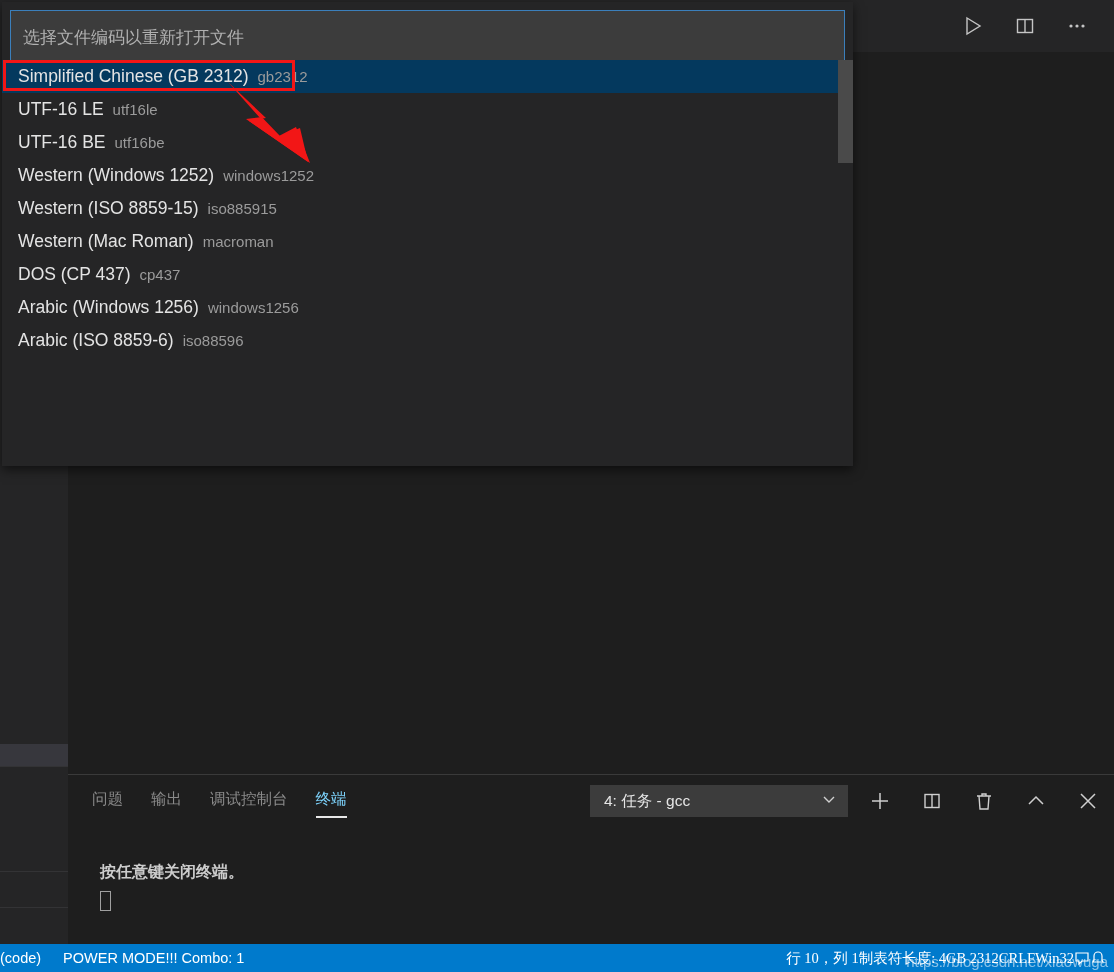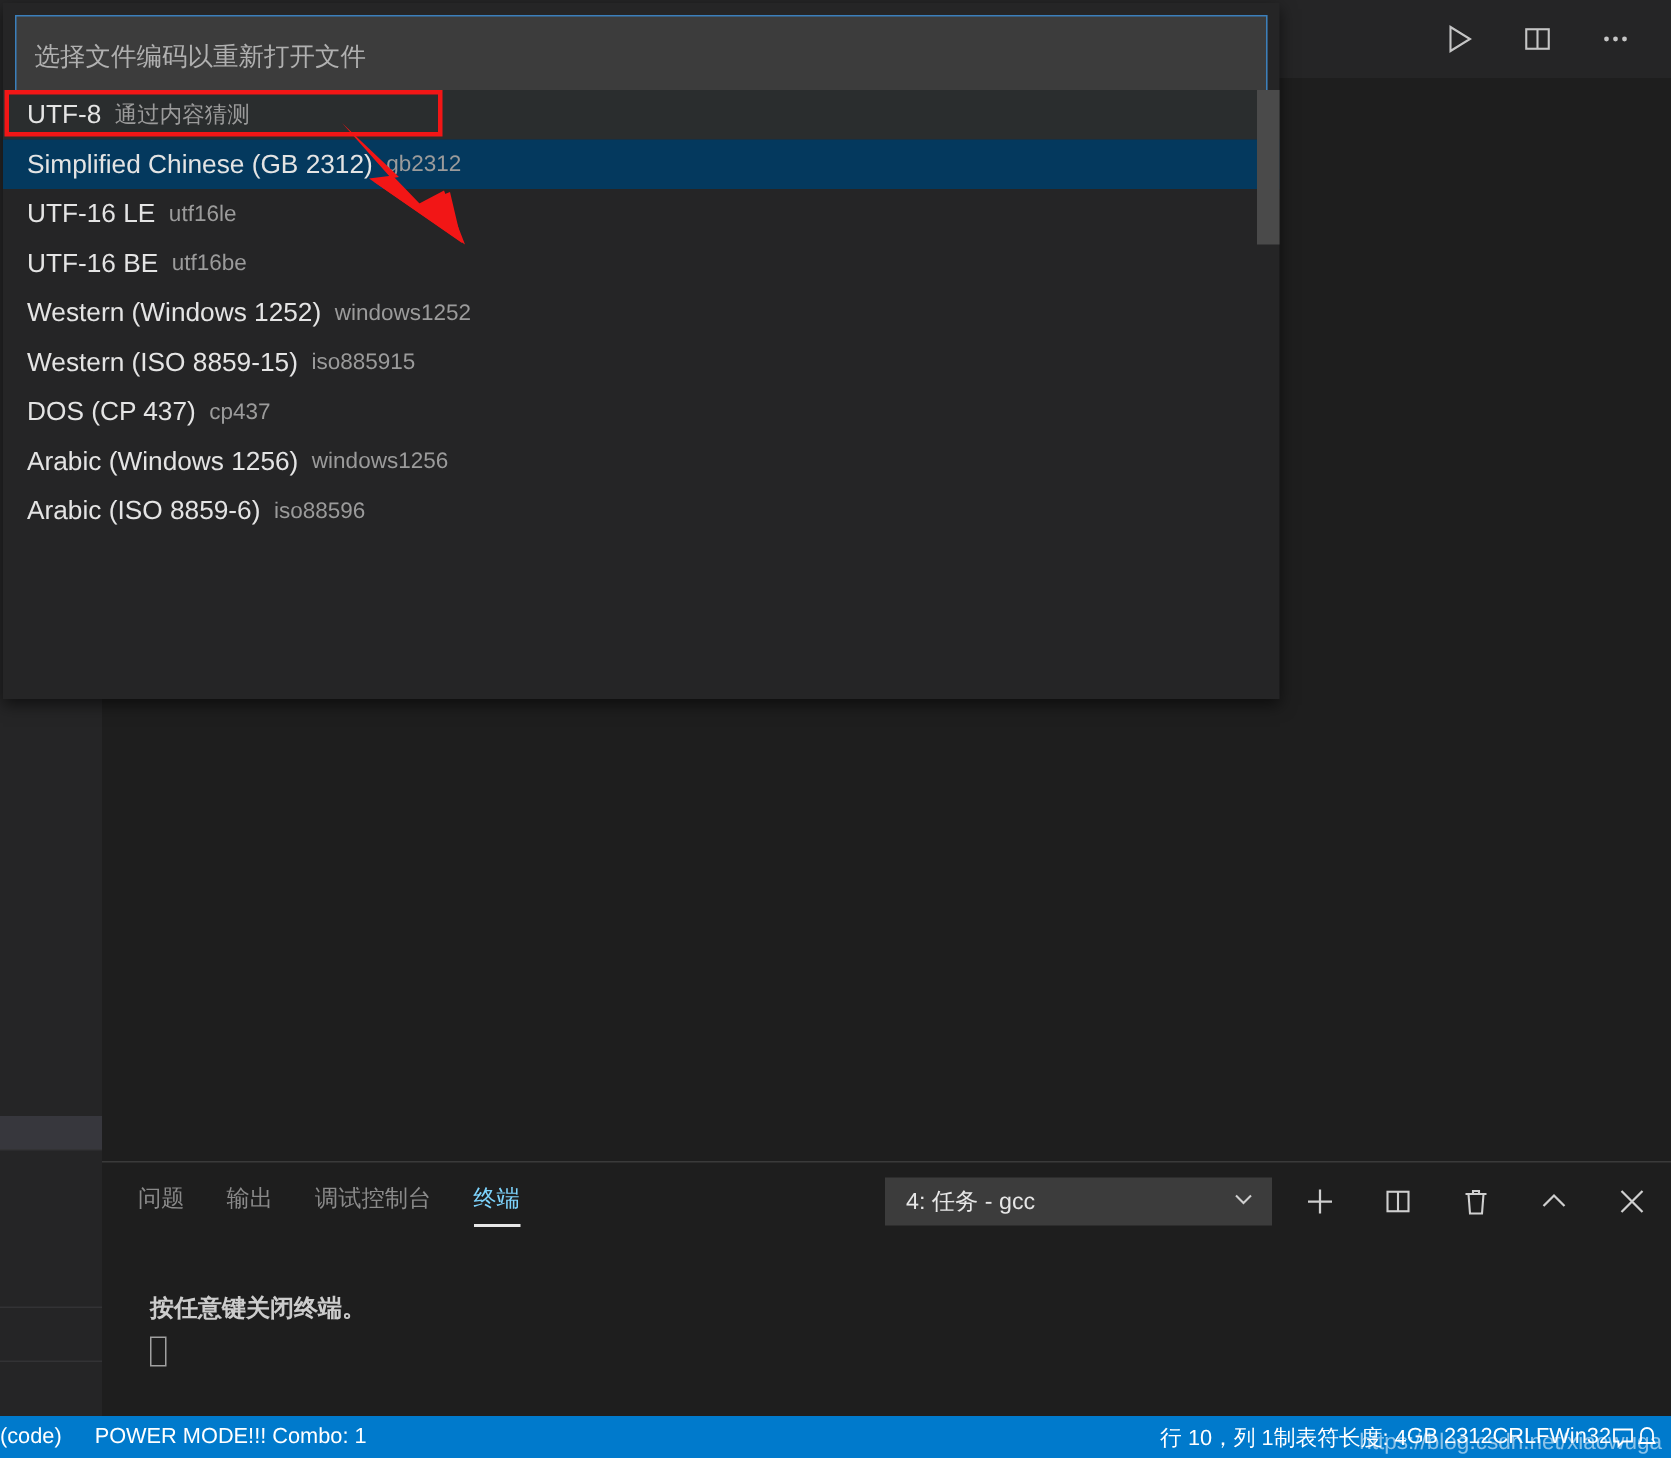--- a/index.html
+++ b/index.html
@@ -109,21 +109,21 @@
     border: 1px solid #a0a0a0; vertical-align: -4px;
   }
 
   
   .status {
     position: absolute; left: 0; bottom: 0; width: 1114px; height: 28px;
     background: #007acc; color: #ffffff; font-size: 14.5px;
     display: flex; align-items: center;
   }
   .st-left { display: flex; align-items: center; gap: 22px; padding-left: 0; }
-  .st-right { position: absolute; right: 0; display: flex; align-items: center; padding-right: 8px; }
+  .st-right { position: absolute; right: 0; display: flex; align-items: center; padding-right: 8px; font-family: Liberation Serif, serif; }
   .st-item { white-space: nowrap; }
   .st-icon { display: inline-flex; align-items: center; justify-content: center; }
 
   
   .quickpick {
     position: absolute; left: 2px; top: 2px; width: 851px; height: 464px;
     background: #252526; box-shadow: 0 4px 10px rgba(0,0,0,0.55);
   }
   .qp-inputwrap { position: absolute; left: 8px; top: 8px; right: 8px; height: 44px; }
   .qp-input {
@@ -323,43 +323,43 @@
         </span>
       </div>
   </div>
   <div class="watermark">https://blog.csdn.net/xiaowuga</div>
 
   <div class="quickpick">
     <div class="qp-inputwrap">
       <input class="qp-input" type="text" placeholder="选择文件编码以重新打开文件" value="" style="">
     </div>
     <div class="qp-list" id="qp-list">
-        <div class="qp-row hover">
-          <span class="qp-label">UTF-8</span>
-          <span class="qp-desc">通过内容猜测</span>
-        </div>
         <div class="qp-row active">
           <span class="qp-label">Simplified Chinese (GB 2312)</span>
           <span class="qp-desc">gb2312</span>
         </div>
         <div class="qp-row">
           <span class="qp-label">UTF-16 LE</span>
           <span class="qp-desc">utf16le</span>
         </div>
         <div class="qp-row">
           <span class="qp-label">UTF-16 BE</span>
           <span class="qp-desc">utf16be</span>
         </div>
         <div class="qp-row">
           <span class="qp-label">Western (Windows 1252)</span>
           <span class="qp-desc">windows1252</span>
         </div>
         <div class="qp-row">
           <span class="qp-label">Western (ISO 8859-15)</span>
           <span class="qp-desc">iso885915</span>
+        </div>
+        <div class="qp-row">
+          <span class="qp-label">Western (Mac Roman)</span>
+          <span class="qp-desc">macroman</span>
         </div>
         <div class="qp-row">
           <span class="qp-label">DOS (CP 437)</span>
           <span class="qp-desc">cp437</span>
         </div>
         <div class="qp-row">
           <span class="qp-label">Arabic (Windows 1256)</span>
           <span class="qp-desc">windows1256</span>
         </div>
         <div class="qp-row">

